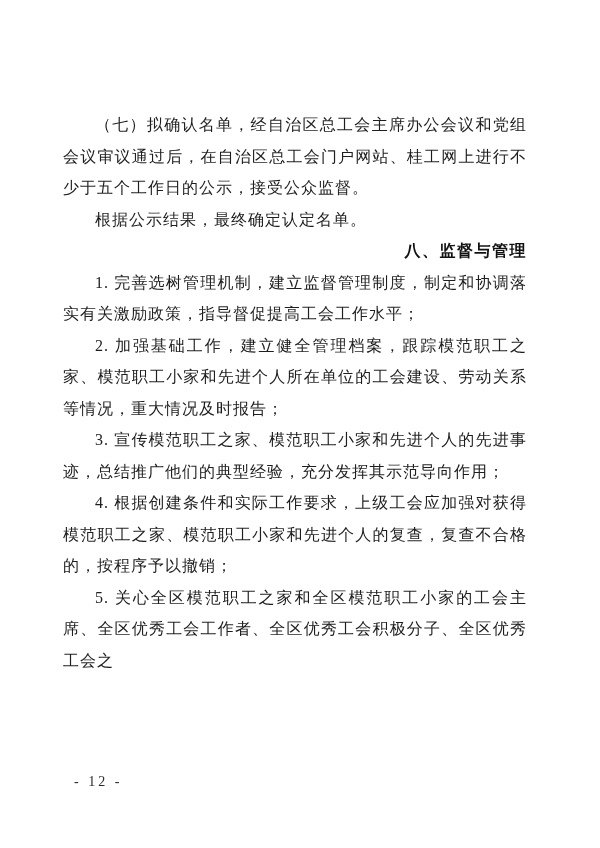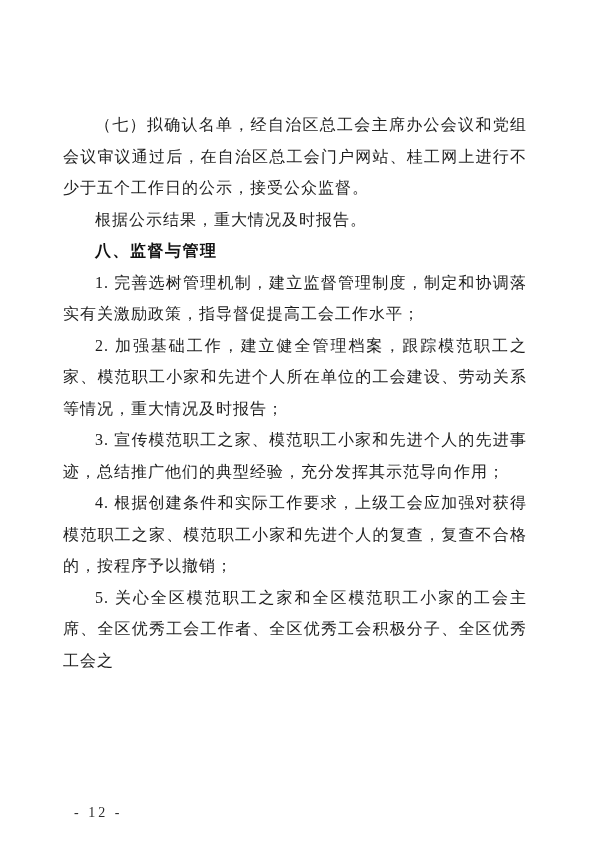--- a/index.html
+++ b/index.html
@@ -28,41 +28,41 @@
     font-size: 16px;
     line-height: 31.5px;
     letter-spacing: 1px;
     text-align: justify;
     text-indent: 2em;
     color: #1e1e1e;
   }
   .content p.heading {
     font-family: "Liberation Sans", "DejaVu Sans", sans-serif;
     font-weight: bold;
-    text-align: left;
+    text-align: right;
     letter-spacing: 1.5px;
     color: #111111;
   }
   .footer {
     position: absolute;
     left: 74px;
-    top: 805px;
+    top: 774px;
     font-size: 14px;
     letter-spacing: 3px;
     color: #2a2a2a;
     font-family: "Liberation Serif", "DejaVu Serif", serif;
   }
 </style>
 </head>
 <body>
 
 <div class="page">
   <div class="content">
     <p>（七）拟确认名单，经自治区总工会主席办公会议和党组会议审议通过后，在自治区总工会门户网站、桂工网上进行不少于五个工作日的公示，接受公众监督。</p>
-    <p>根据公示结果，重大情况及时报告。</p>
+    <p>根据公示结果，最终确定认定名单。</p>
     <p class="heading">八、监督与管理</p>
     <p>1. 完善选树管理机制，建立监督管理制度，制定和协调落实有关激励政策，指导督促提高工会工作水平；</p>
     <p>2. 加强基础工作，建立健全管理档案，跟踪模范职工之家、模范职工小家和先进个人所在单位的工会建设、劳动关系等情况，重大情况及时报告；</p>
     <p>3. 宣传模范职工之家、模范职工小家和先进个人的先进事迹，总结推广他们的典型经验，充分发挥其示范导向作用；</p>
     <p>4. 根据创建条件和实际工作要求，上级工会应加强对获得模范职工之家、模范职工小家和先进个人的复查，复查不合格的，按程序予以撤销；</p>
     <p>5. 关心全区模范职工之家和全区模范职工小家的工会主席、全区优秀工会工作者、全区优秀工会积极分子、全区优秀工会之</p>
   </div>
   <div class="footer">- 12 -</div>
 </div>
 

